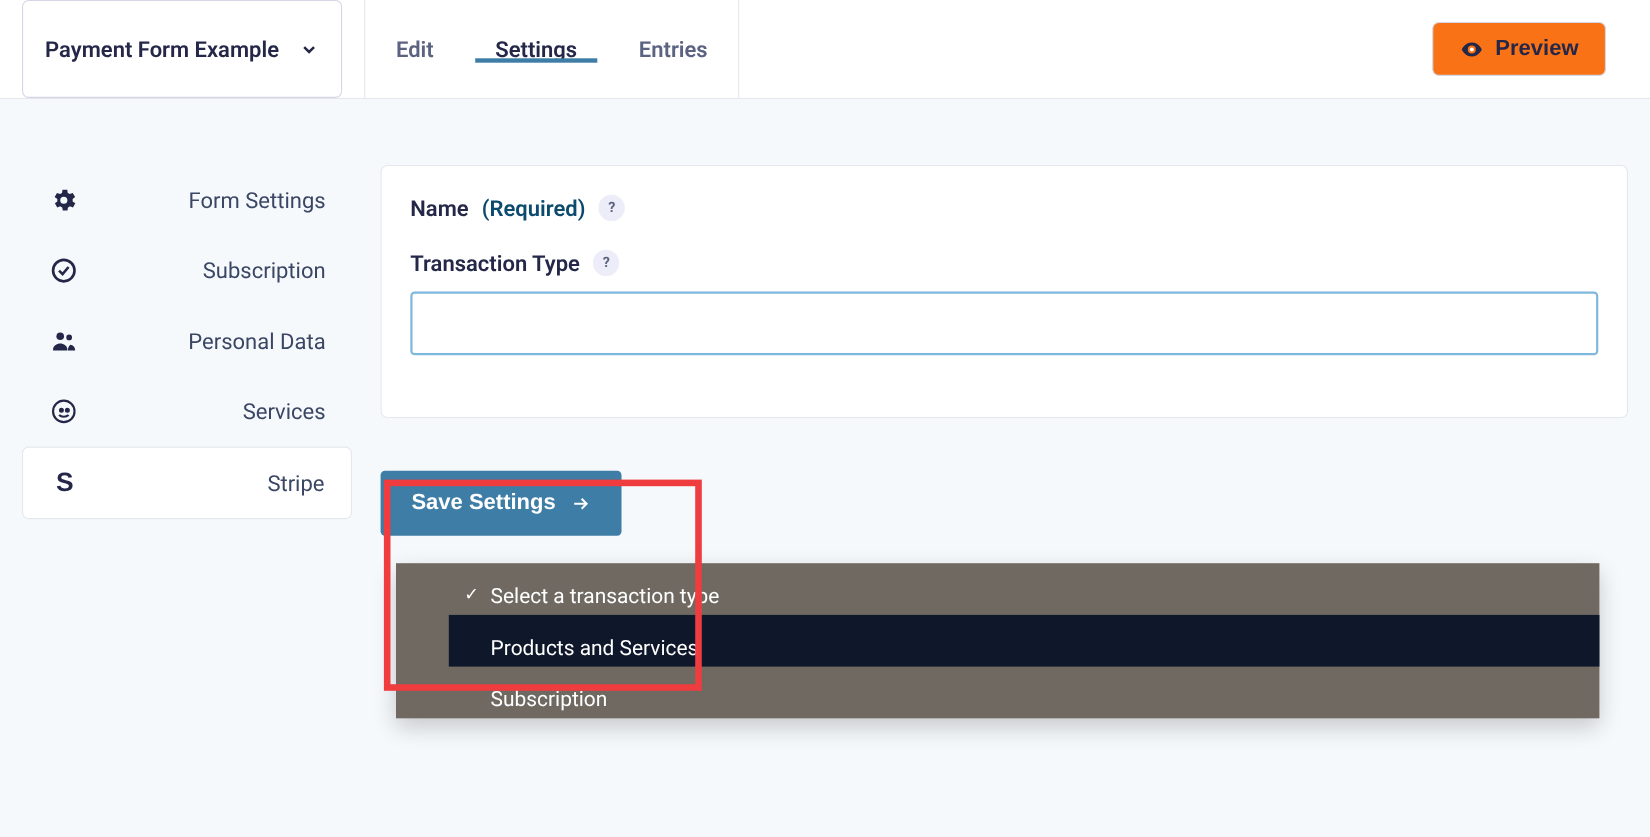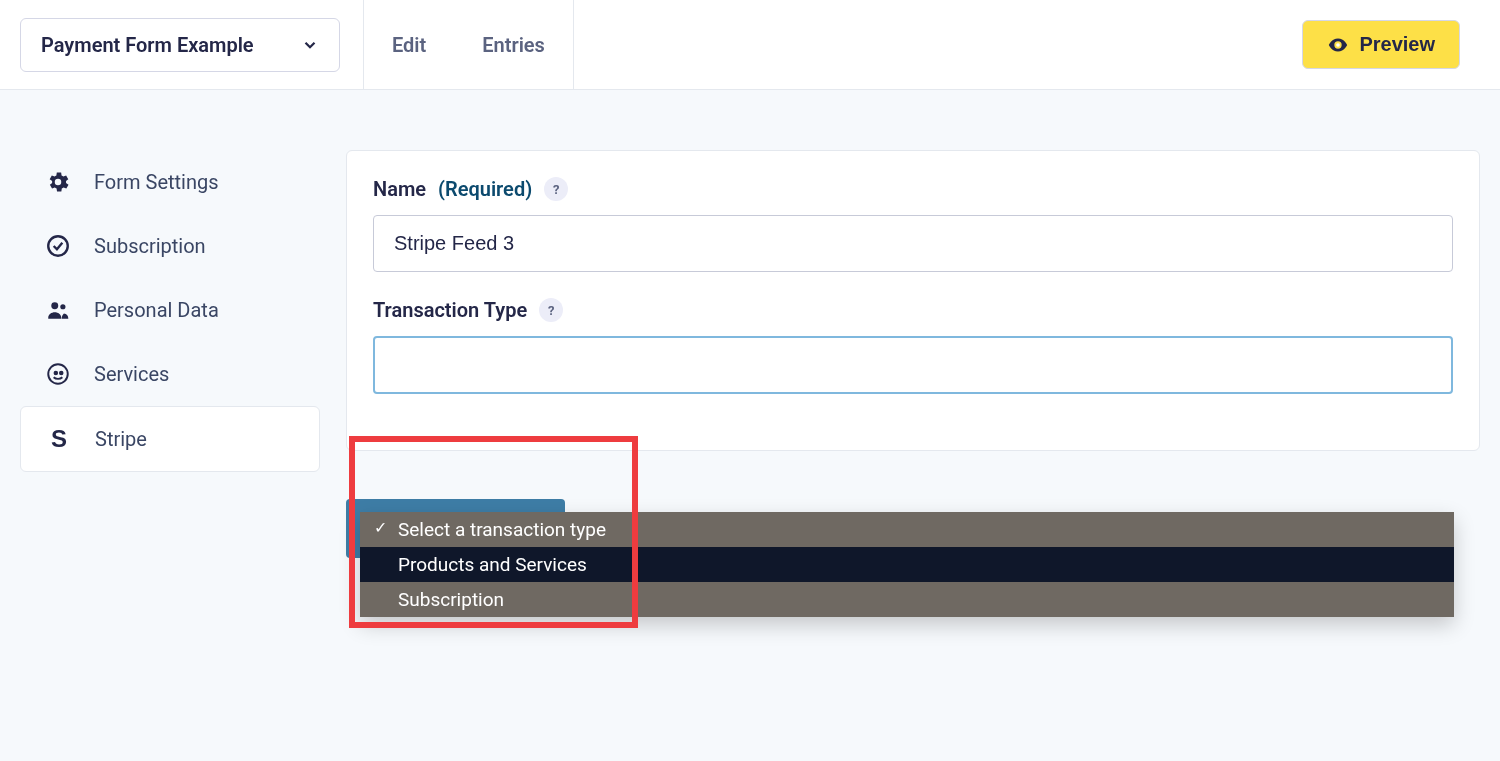--- a/index.html
+++ b/index.html
@@ -13,24 +13,23 @@
     }
     .topbar {
       display: flex;
       align-items: stretch;
       background: #fff;
       border-bottom: 1px solid #e4e8ee;
       height: 90px;
     }
     .form-selector {
       display: flex;
-      align-items: center;
       padding: 0 20px;
       border-right: 1px solid #e4e8ee;
-      width: 364px;
+      width: 332px;
     }
     .form-selector-btn {
       display: flex;
       align-items: center;
       justify-content: space-between;
       border: 1px solid #d5d7e6;
       border-radius: 6px;
       padding: 14px 20px;
       width: 320px;
       background: #fff;
@@ -77,21 +76,21 @@
       align-items: center;
       padding-right: 40px;
     }
     .preview-btn {
       display: flex;
       align-items: center;
       gap: 10px;
       border: 1px solid #d5d7e6;
       border-radius: 6px;
       padding: 12px 24px;
-      background: #fde047;
+      background: #f97316;
       font-size: 20px;
       font-weight: 700;
       color: #242748;
       cursor: pointer;
     }
     .content {
       display: flex;
       padding: 60px 20px 20px 20px;
       gap: 26px;
       align-items: flex-start;
@@ -102,20 +101,21 @@
     }
     .side-item {
       display: flex;
       align-items: center;
       gap: 22px;
       padding: 18px 24px;
       font-size: 20px;
       color: #3a4664;
       cursor: pointer;
       border-radius: 6px;
+      justify-content: space-between;
     }
     .side-item.active {
       background: #fff;
       border: 1px solid #e4e8ee;
     }
     .side-icon {
       width: 28px;
       height: 28px;
       display: flex;
       align-items: center;
@@ -184,25 +184,26 @@
     .dropdown {
       position: absolute;
       left: 14px;
       right: 26px;
       top: 362px;
       background: #6f6962;
       box-shadow: 0 8px 20px rgba(0,0,0,0.2);
       z-index: 10;
     }
     .dd-item {
-      padding: 6px 20px 6px 38px;
+      padding: 18px 20px 6px 38px;
       font-size: 19px;
       color: #fff;
       cursor: pointer;
       position: relative;
+      margin-left: 48px;
     }
     .dd-item.selected::before {
       content: "✓";
       position: absolute;
       left: 14px;
       font-size: 16px;
     }
     .dd-item.highlight {
       background: #0f172a;
     }
@@ -241,20 +242,21 @@
       <span>Payment Form Example</span>
       <span class="chev">
         <svg width="18" height="18" viewBox="0 0 24 24" fill="none" stroke="currentColor" stroke-width="3">
             <polyline points="6 9 12 15 18 9"></polyline>
           </svg>
       </span>
     </div>
   </div>
   <div class="tabs">
     <div class="tab">Edit</div>
+    <div class="tab active">Settings</div>
     <div class="tab">Entries</div>
   </div>
   <div class="spacer"></div>
   <div class="preview-area">
     <button class="preview-btn">
       <span>
         <svg width="22" height="22" viewBox="0 0 24 24" fill="#242748">
             <path d="M12 5c-7 0-10 7-10 7s3 7 10 7 10-7 10-7-3-7-10-7zm0 11a4 4 0 110-8 4 4 0 010 8z"></path>
             <circle cx="12" cy="12" r="2" fill="#fff"></circle>
           </svg>
@@ -311,21 +313,20 @@
   </div>
 
   <div class="main">
     <div class="panel">
       <div class="field-row">
         <div class="label-row">
           <span class="field-label">Name</span>
           <span class="required">(Required)</span>
           <span class="help">?</span>
         </div>
-        <input class="text-input" type="text" value="Stripe Feed 3" style="">
       </div>
       <div class="field-row" style="margin-bottom:16px;">
         <div class="label-row">
           <span class="field-label">Transaction Type</span>
           <span class="help">?</span>
         </div>
         <div class="select-input"></div>
       </div>
     </div>
 

